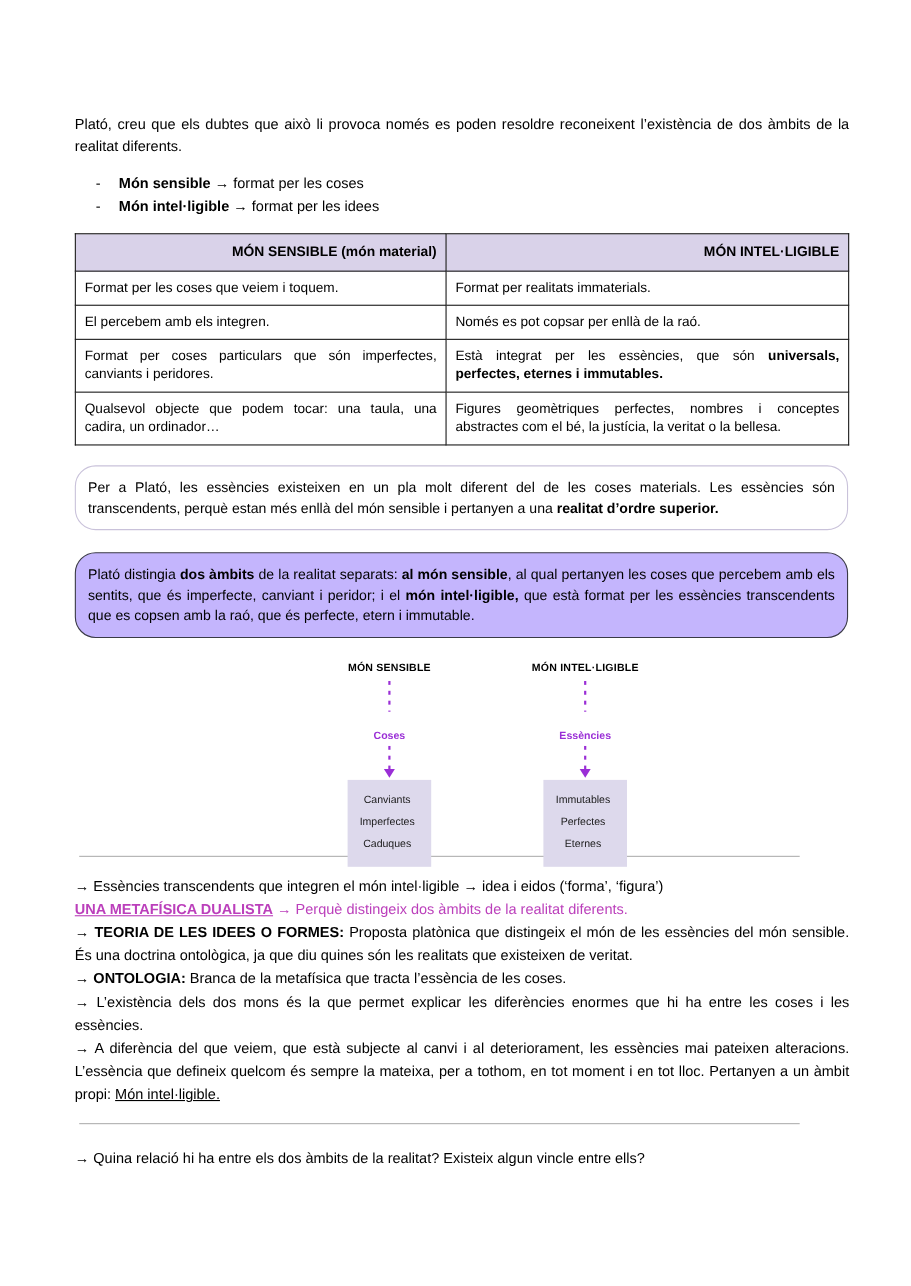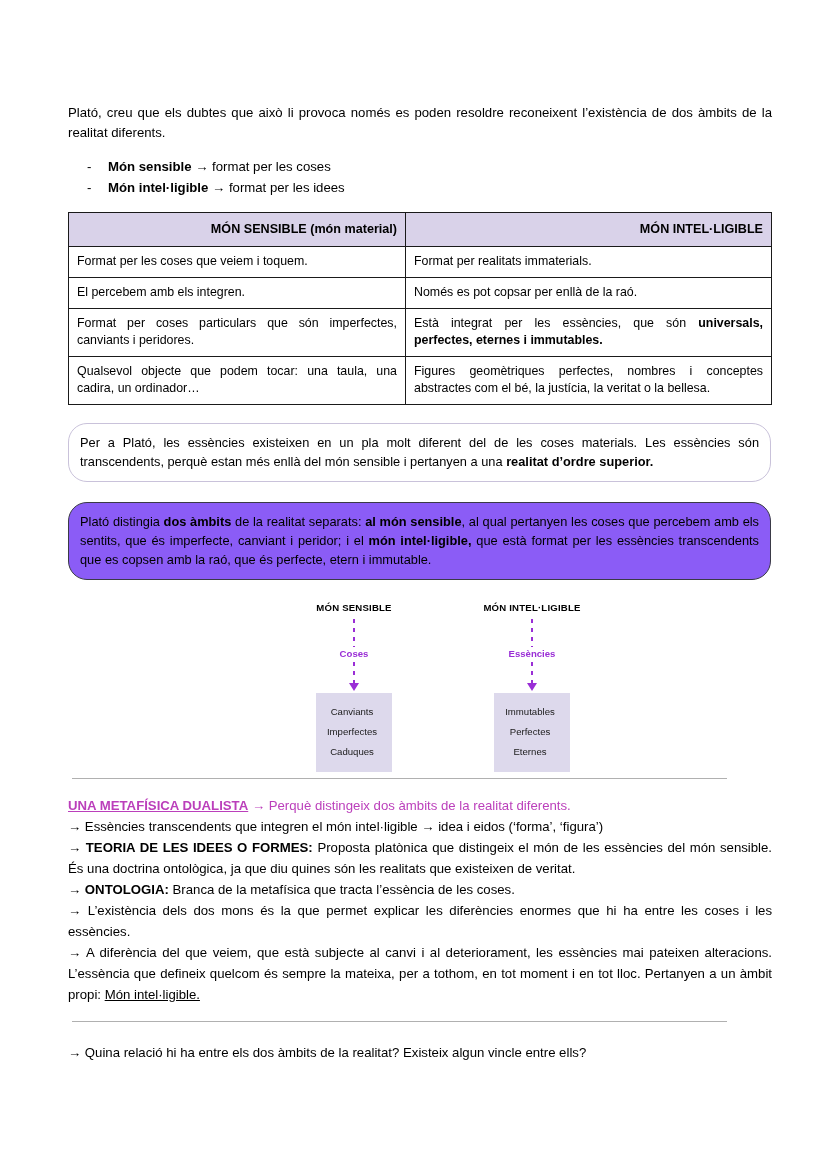--- a/index.html
+++ b/index.html
@@ -81,21 +81,21 @@
     font-size: 12.8px;
     line-height: 19px;
     text-align: justify;
     border-radius: 19px;
   }
   .callout-plain {
     background: #ffffff;
     border: 1px solid #c9c2da;
   }
   .callout-fill {
-    background: #8b5cf6;
+    background: #c4b5fd;
     border: 1.4px solid #3a3a46;
     margin-top: 20px;
     line-height: 19px;
   }
 
   
   .diagram {
     margin-top: 22px;
     height: 160px;
     position: relative;
@@ -119,21 +119,21 @@
     height: 28px;
     margin: 6px auto 0 auto;
     background-image: linear-gradient(to bottom, #9a2ed6 0 4px, transparent 4px 9px);
     background-size: 2px 9px;
   }
   .dg-dash.short { height: 22px; margin-top: 3px; }
   .dg-mid {
     font-size: 9.6px;
     font-weight: bold;
     color: #9a2ed6;
-    margin-top: 1px;
+    margin-top: 17px;
   }
   .dg-arrow {
     width: 0; height: 0;
     margin: -1px auto 0 auto;
     border-left: 5px solid transparent;
     border-right: 5px solid transparent;
     border-top: 8px solid #9a2ed6;
   }
   .dg-box {
     width: 72px;
@@ -258,24 +258,24 @@
         <div>Perfectes</div>
         <div>Eternes</div>
       </div>
     </div>
 
   </div>
 
   <div class="divider"></div>
 
   <div class="notes">
+    <p><span>→ </span><span class="b"></span><span>Essències transcendents que integren el món intel·ligible → idea i eidos (‘forma’, ‘figura’)</span></p>
     <p>
       <span class="hl">UNA METAFÍSICA DUALISTA</span><span class="hl-plain"> → Perquè distingeix dos àmbits de la realitat diferents.</span>
     </p>
-    <p><span>→ </span><span class="b"></span><span>Essències transcendents que integren el món intel·ligible → idea i eidos (‘forma’, ‘figura’)</span></p>
     <p><span>→ </span><span class="b">TEORIA DE LES IDEES O FORMES:</span><span> Proposta platònica que distingeix el món de les essències del món sensible. És una doctrina ontològica, ja que diu quines són les realitats que existeixen de veritat.</span></p>
     <p><span>→ </span><span class="b">ONTOLOGIA:</span><span> Branca de la metafísica que tracta l’essència de les coses.</span></p>
     <p><span>→ </span><span class="b"></span><span>L’existència dels dos mons és la que permet explicar les diferències enormes que hi ha entre les coses i les essències.</span></p>
     <p><span>→ </span><span>A diferència del que veiem, que està subjecte al canvi i al deteriorament, les essències mai pateixen alteracions. L’essència que defineix quelcom és sempre la mateixa, per a tothom, en tot moment i en tot lloc. Pertanyen a un àmbit propi: </span><span class="u">Món intel·ligible.</span></p>
   </div>
 
   <div class="divider"></div>
 
   <div class="notes section2">
     <p>→ Quina relació hi ha entre els dos àmbits de la realitat? Existeix algun vincle entre ells?</p>

